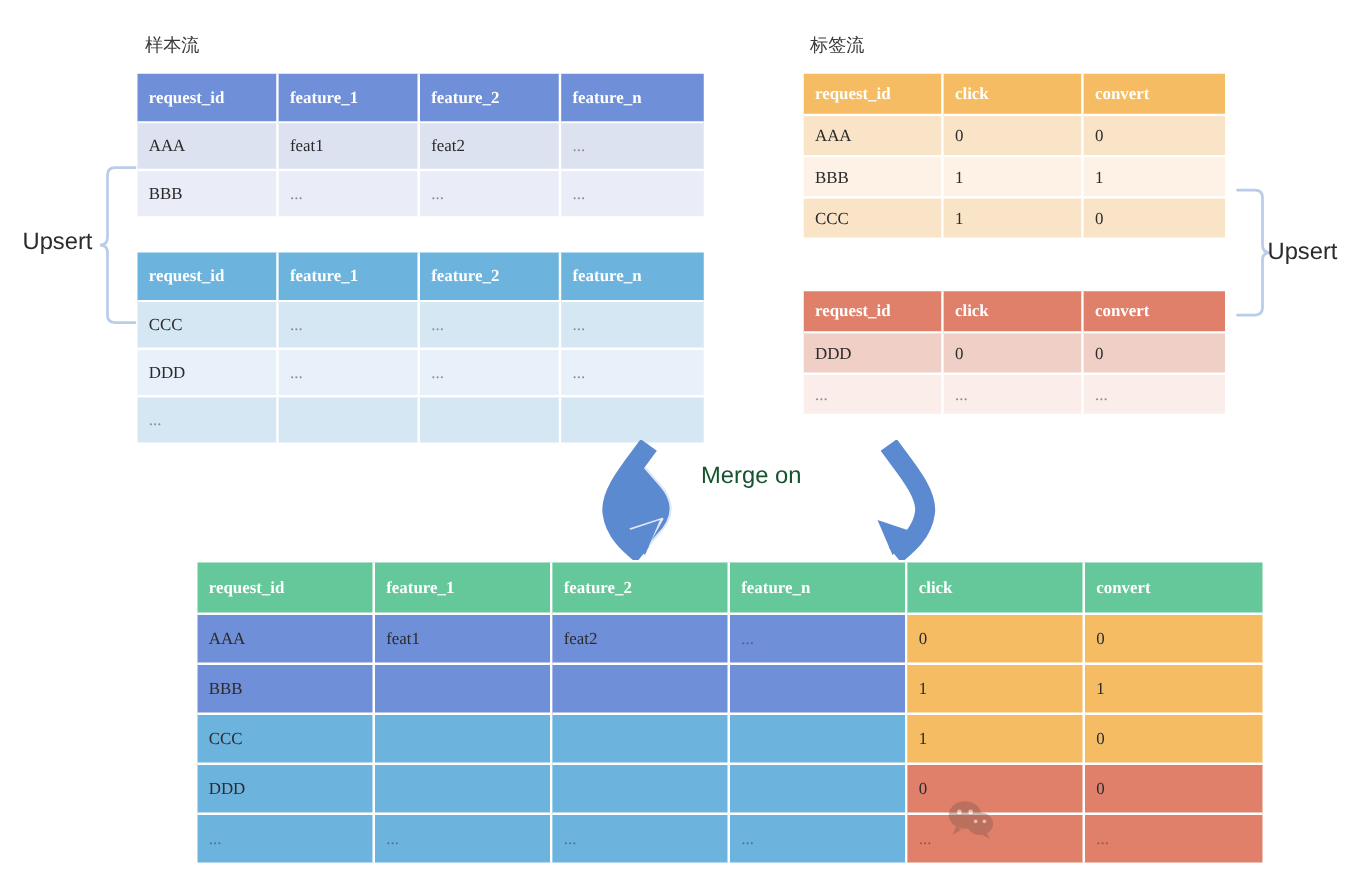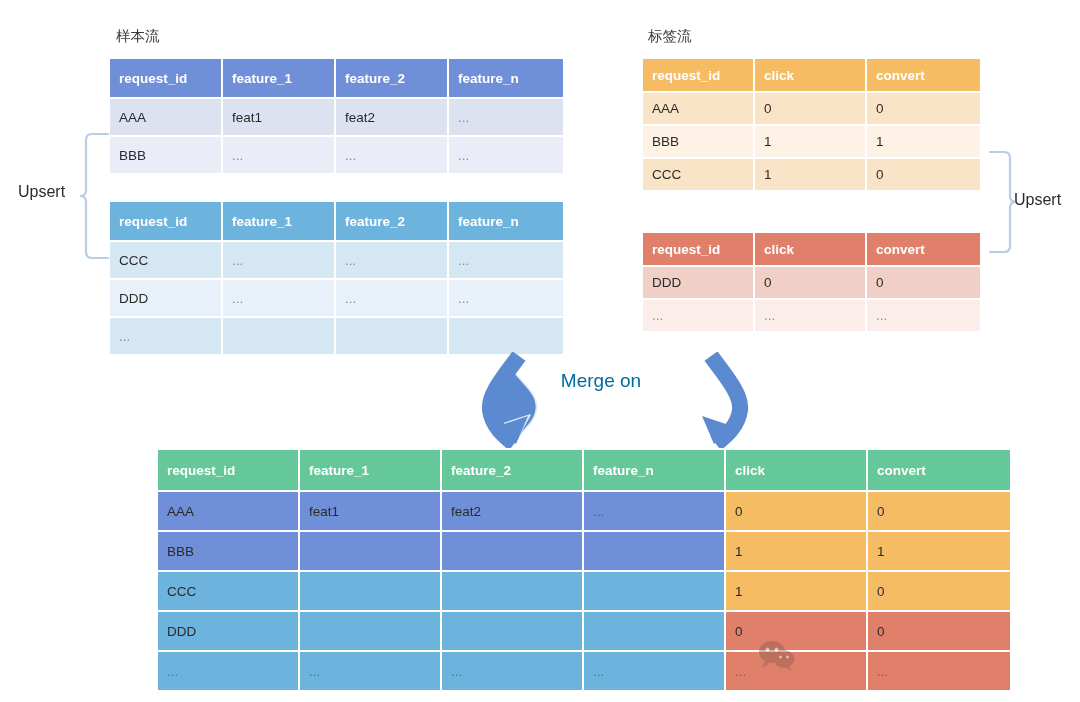--- a/index.html
+++ b/index.html
@@ -19,20 +19,21 @@
     background: #ffffff;
     overflow: hidden;
   }
 
   
   .tbl {
     position: absolute;
     border-collapse: separate;
     border-spacing: 0;
     table-layout: fixed;
+    font-family: Liberation Serif, serif;
   }
   .tbl td, .tbl th {
     padding: 0 9px;
     text-align: left;
     vertical-align: middle;
     font-size: 13.5px;
     color: #2b2b2b;
     font-weight: normal;
     border-right: 2px solid #ffffff;
     border-bottom: 2px solid #ffffff;
@@ -51,33 +52,33 @@
   .stream-title {
     position: absolute;
     font-size: 14.5px;
     color: #3a3a3a;
     font-family: "Liberation Sans", "DejaVu Sans", sans-serif;
   }
 
   
   .upsert-label {
     position: absolute;
-    font-size: 16px;
+    font-size: 19px;
     color: #2b2b2b;
   }
   .bracket {
     position: absolute;
   }
 
   
   .merge-label {
     position: absolute;
     text-align: center;
     font-size: 19px;
-    color: #0369a1;
+    color: #14532d;
     line-height: 25px;
     width: 160px;
   }
 
   .arrow-svg { position: absolute; }
 
   
   .watermark {
     position: absolute;
     display: flex;

